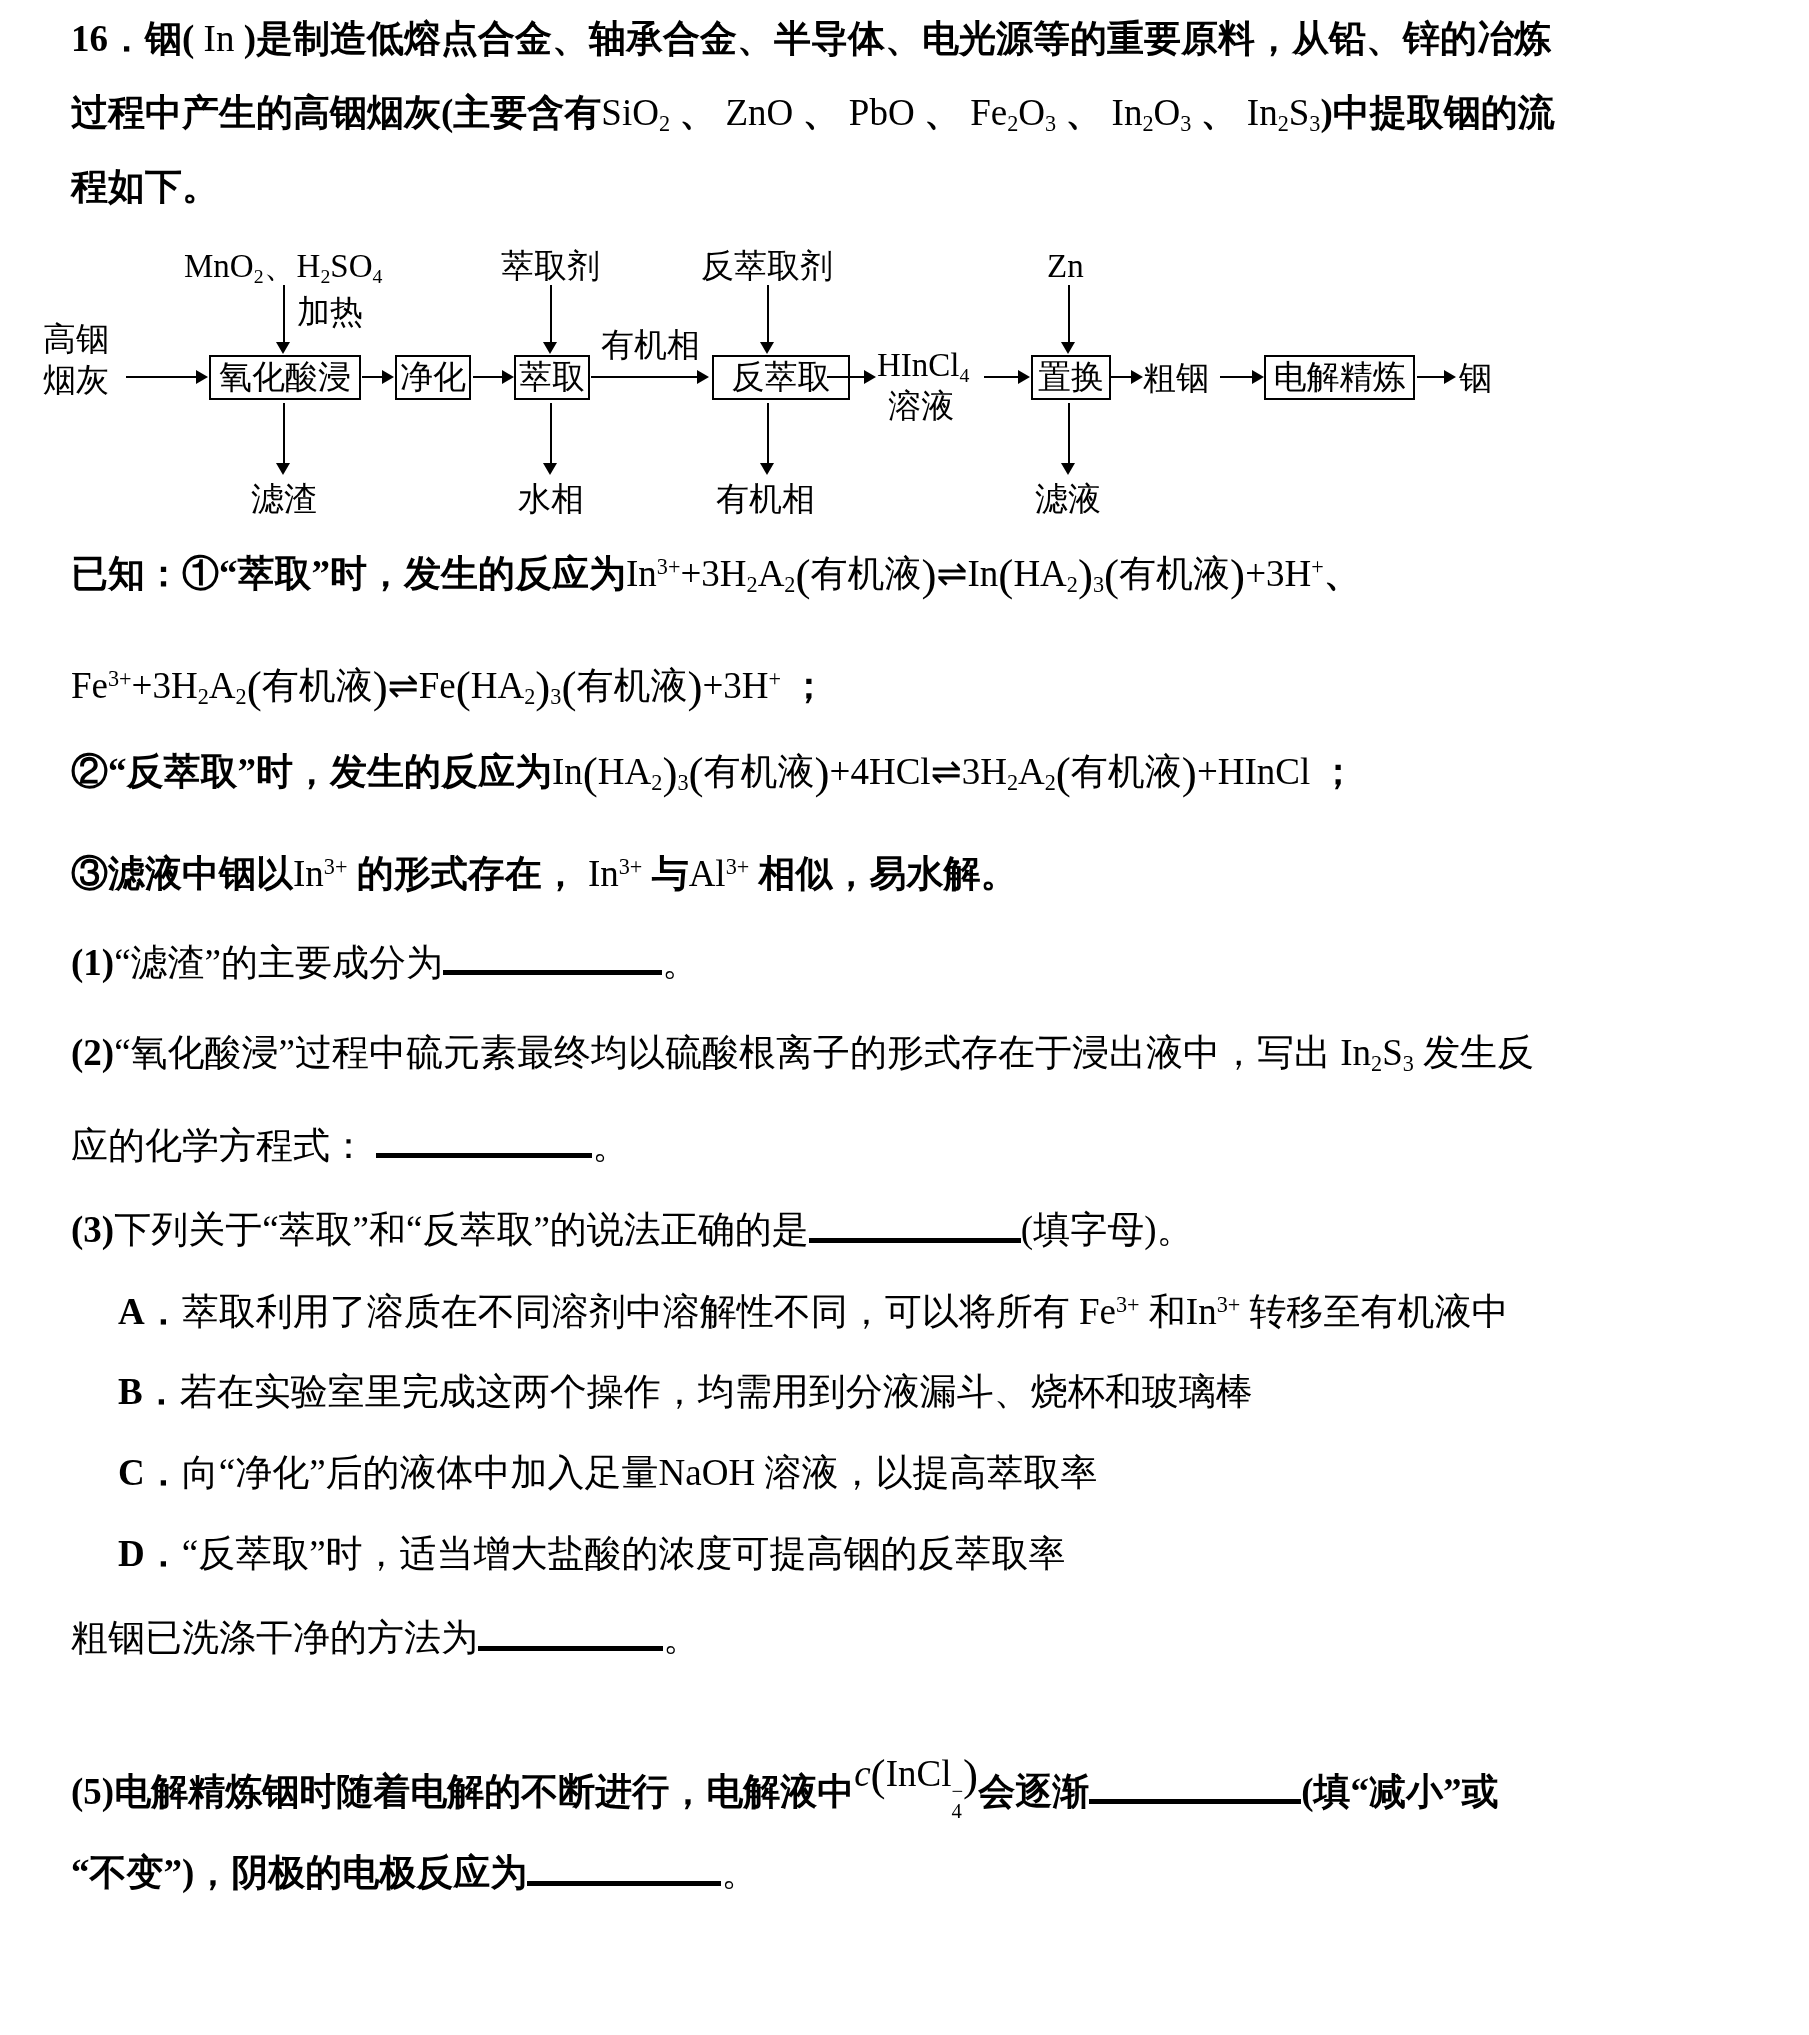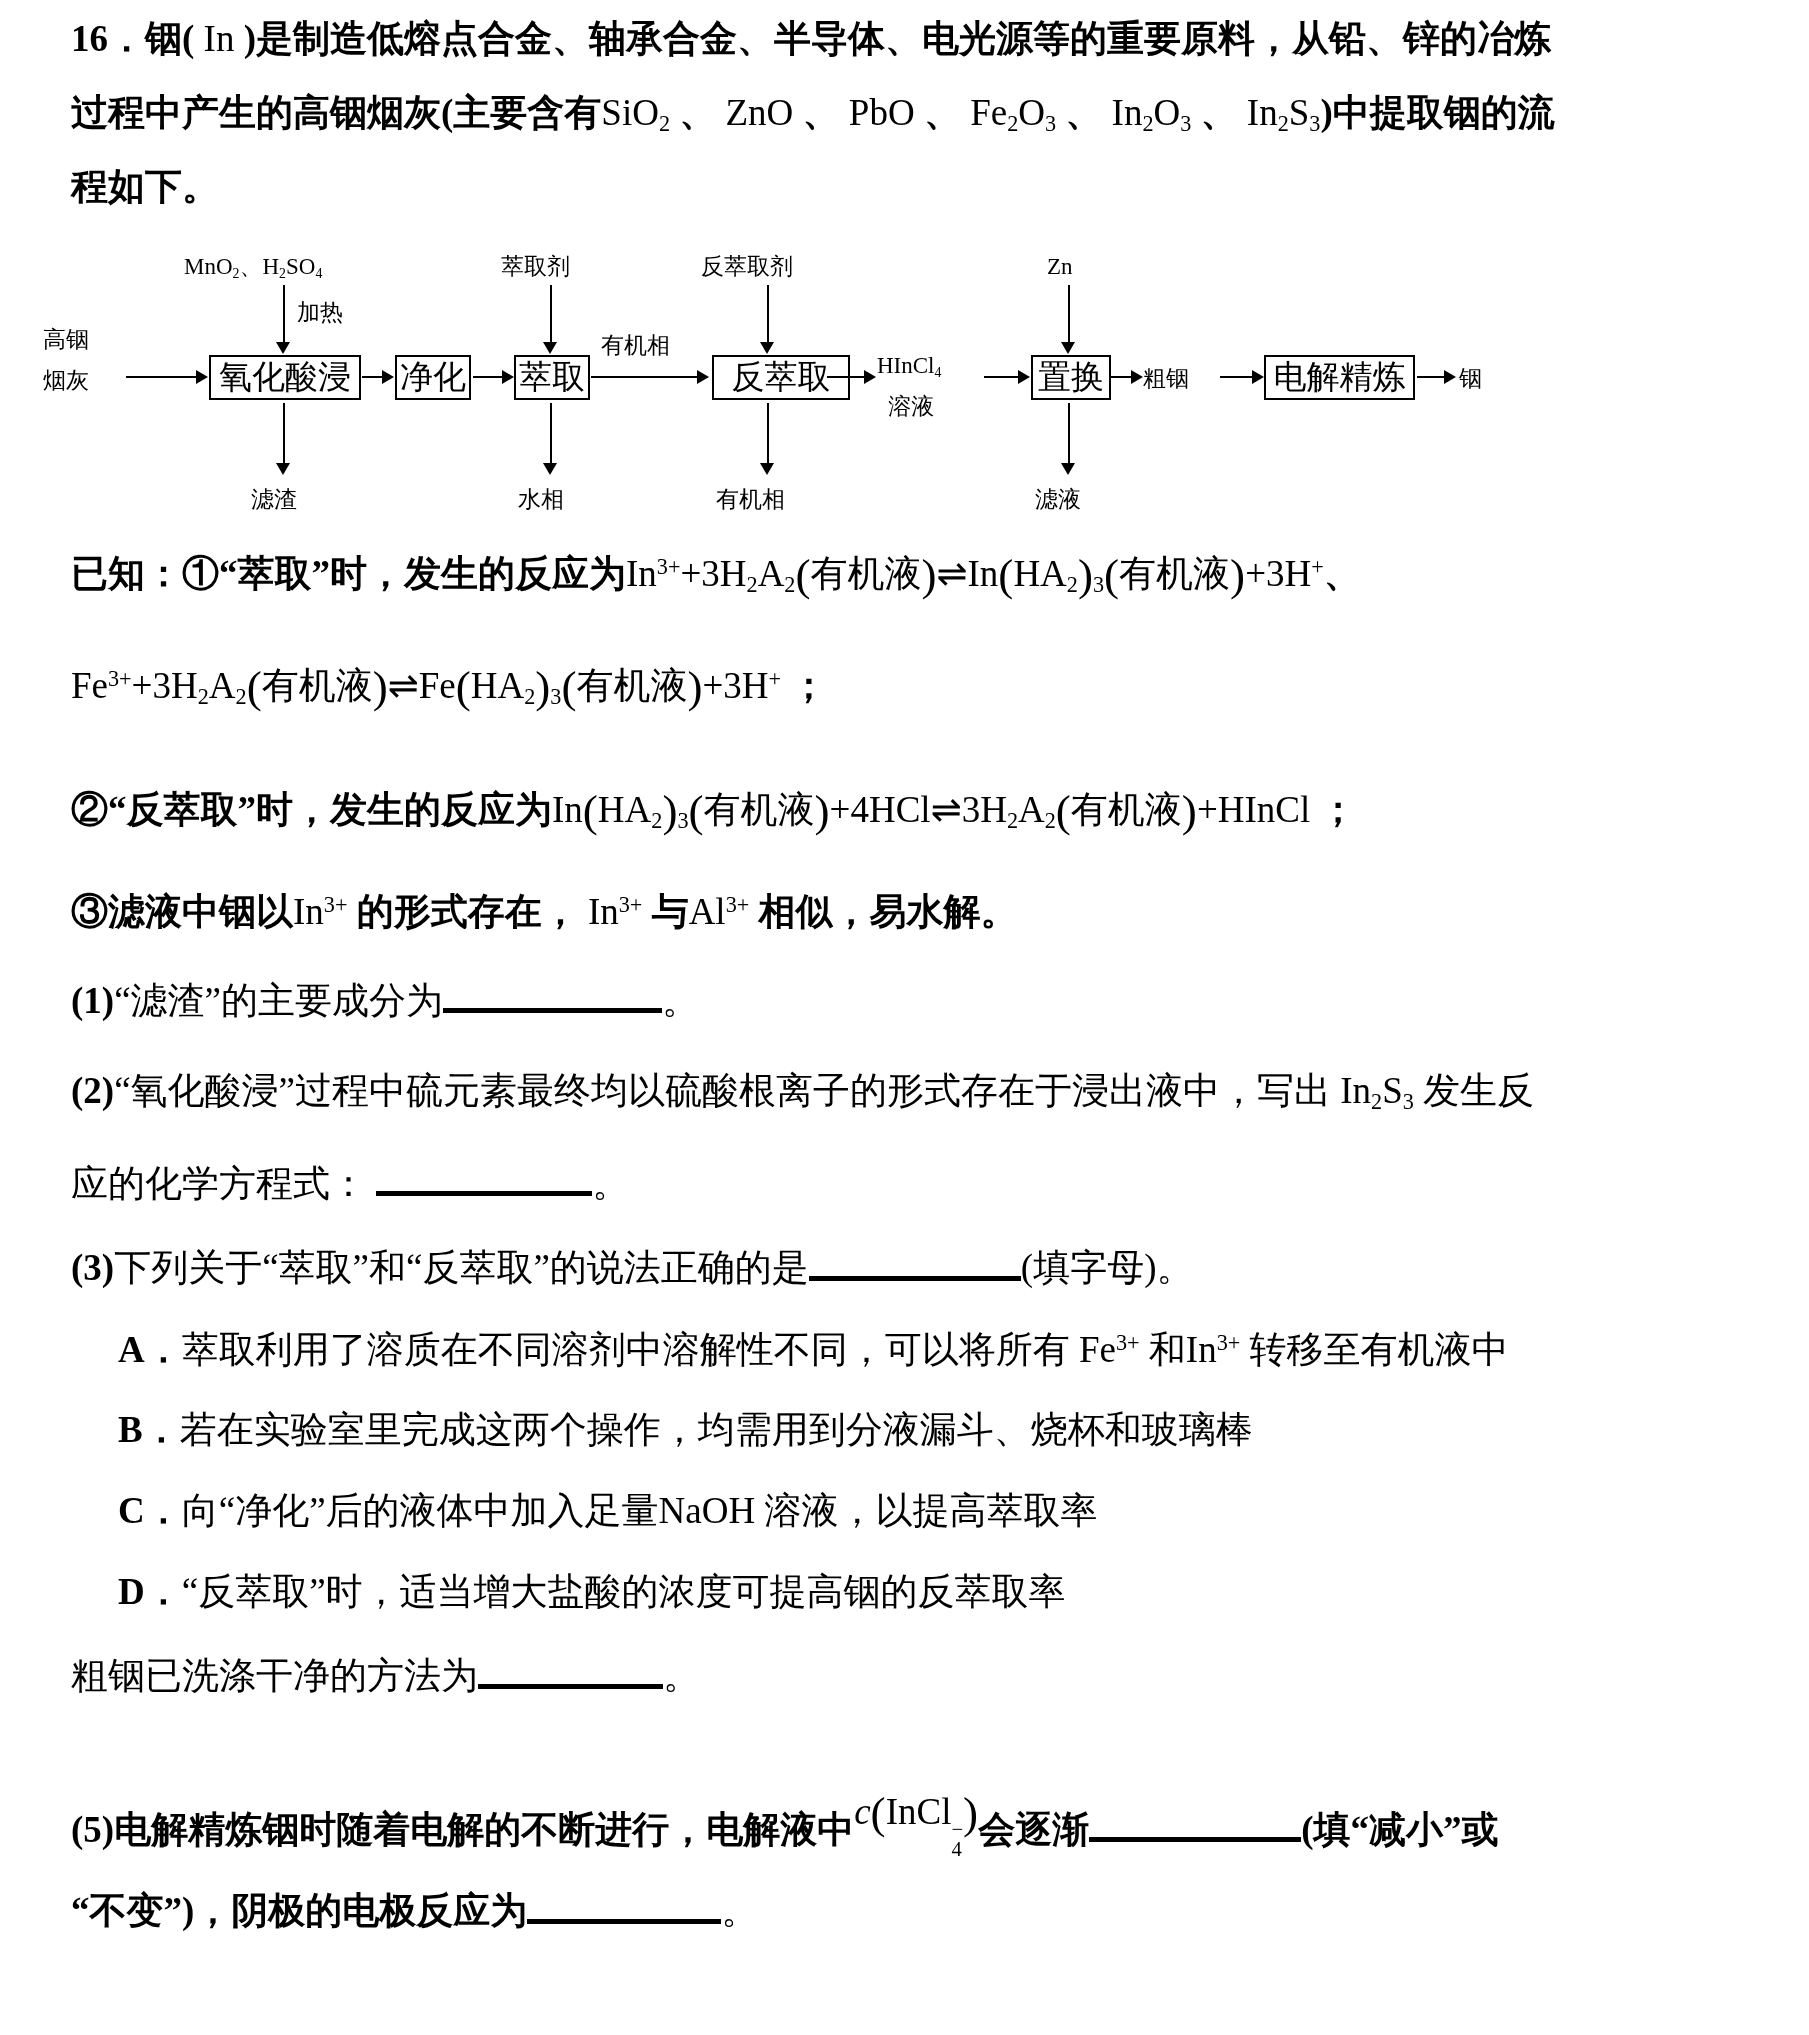--- a/index.html
+++ b/index.html
@@ -12,27 +12,27 @@
   sub{font-size:0.60em;vertical-align:-0.28em;line-height:0;}
   sup{font-size:0.60em;vertical-align:0.52em;line-height:0;}
   .bp{font-size:1.22em;vertical-align:-0.10em;font-weight:400;}
   .blank{display:inline-block;border-bottom:5px solid #000;height:0.85em;}
   .stk{display:inline-flex;flex-direction:column;align-items:flex-start;font-size:0.56em;line-height:0.95;vertical-align:-0.62em;}
   .raise{display:inline-block;vertical-align:0.50em;margin-top:36px;}
   .indent{padding-left:47px;}
   
   .mb18{margin-bottom:12.7px}.mb40{margin-bottom:28px}.mb46{margin-bottom:32.5px}.mb48{margin-bottom:34px}
   .mb50{margin-bottom:35px}.mb52{margin-bottom:37px}.mb60{margin-bottom:42px}.mb62{margin-bottom:44px}
-  .mb64{margin-bottom:45px}.mb70{margin-bottom:49px}.mb78{margin-bottom:55px}.mb82{margin-bottom:68px}
+  .mb64{margin-bottom:45px}.mb70{margin-bottom:49px}.mb78{margin-bottom:55px}.mb82{margin-bottom:30px}
 
   
   .flowchart{position:relative;height:286px;margin:30px 0 21px -28px;width:1555px;}
   .fc-box{position:absolute;top:115px;height:45px;border:2.1px solid #000;box-sizing:border-box;
           display:flex;align-items:center;justify-content:center;font-size:33px;white-space:nowrap;background:#fff;}
-  .fc-text{position:absolute;font-size:23px;line-height:41px;white-space:nowrap;}
+  .fc-text{position:absolute;font-size:33px;line-height:41px;white-space:nowrap;}
   .ha{position:absolute;height:2.1px;background:#000;}
   .ha::after{content:"";position:absolute;right:-11.3px;top:-6.7px;width:0;height:0;
              border-top:7.8px solid transparent;border-bottom:7.8px solid transparent;border-left:12.7px solid #000;}
   .va{position:absolute;width:2.1px;background:#000;}
   .va::after{content:"";position:absolute;left:-6.7px;bottom:-11.3px;width:0;height:0;
              border-left:7.8px solid transparent;border-right:7.8px solid transparent;border-top:12.7px solid #000;}
 </style>
 </head>
 <body>
 

